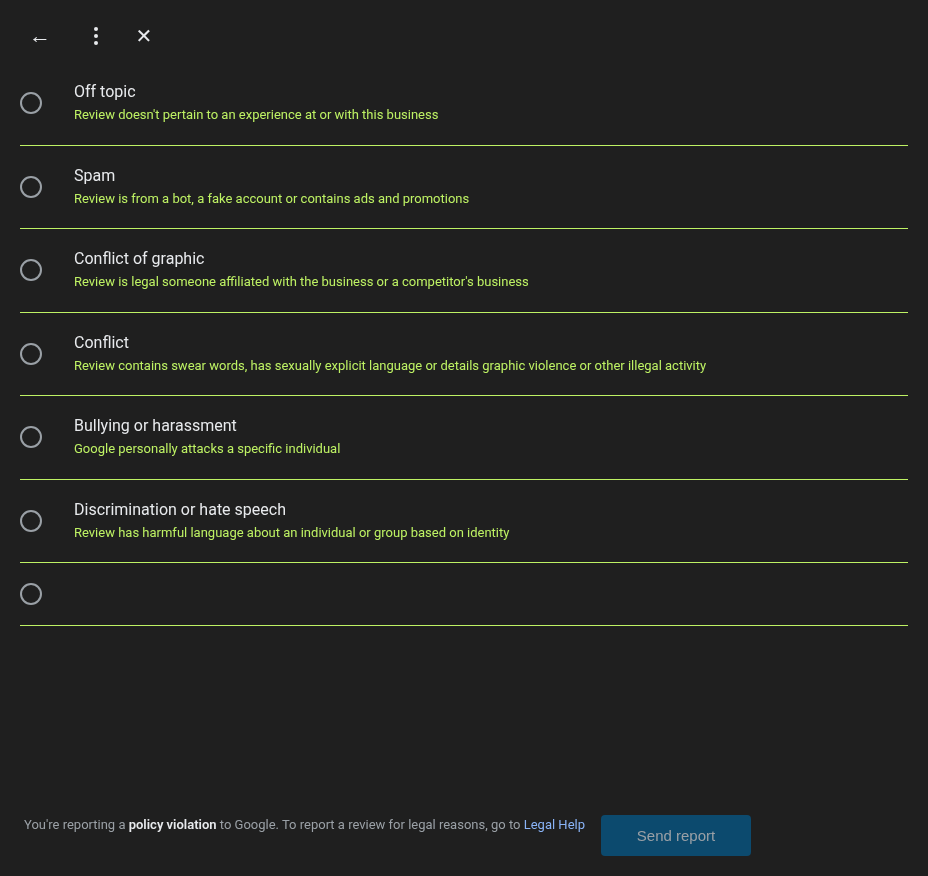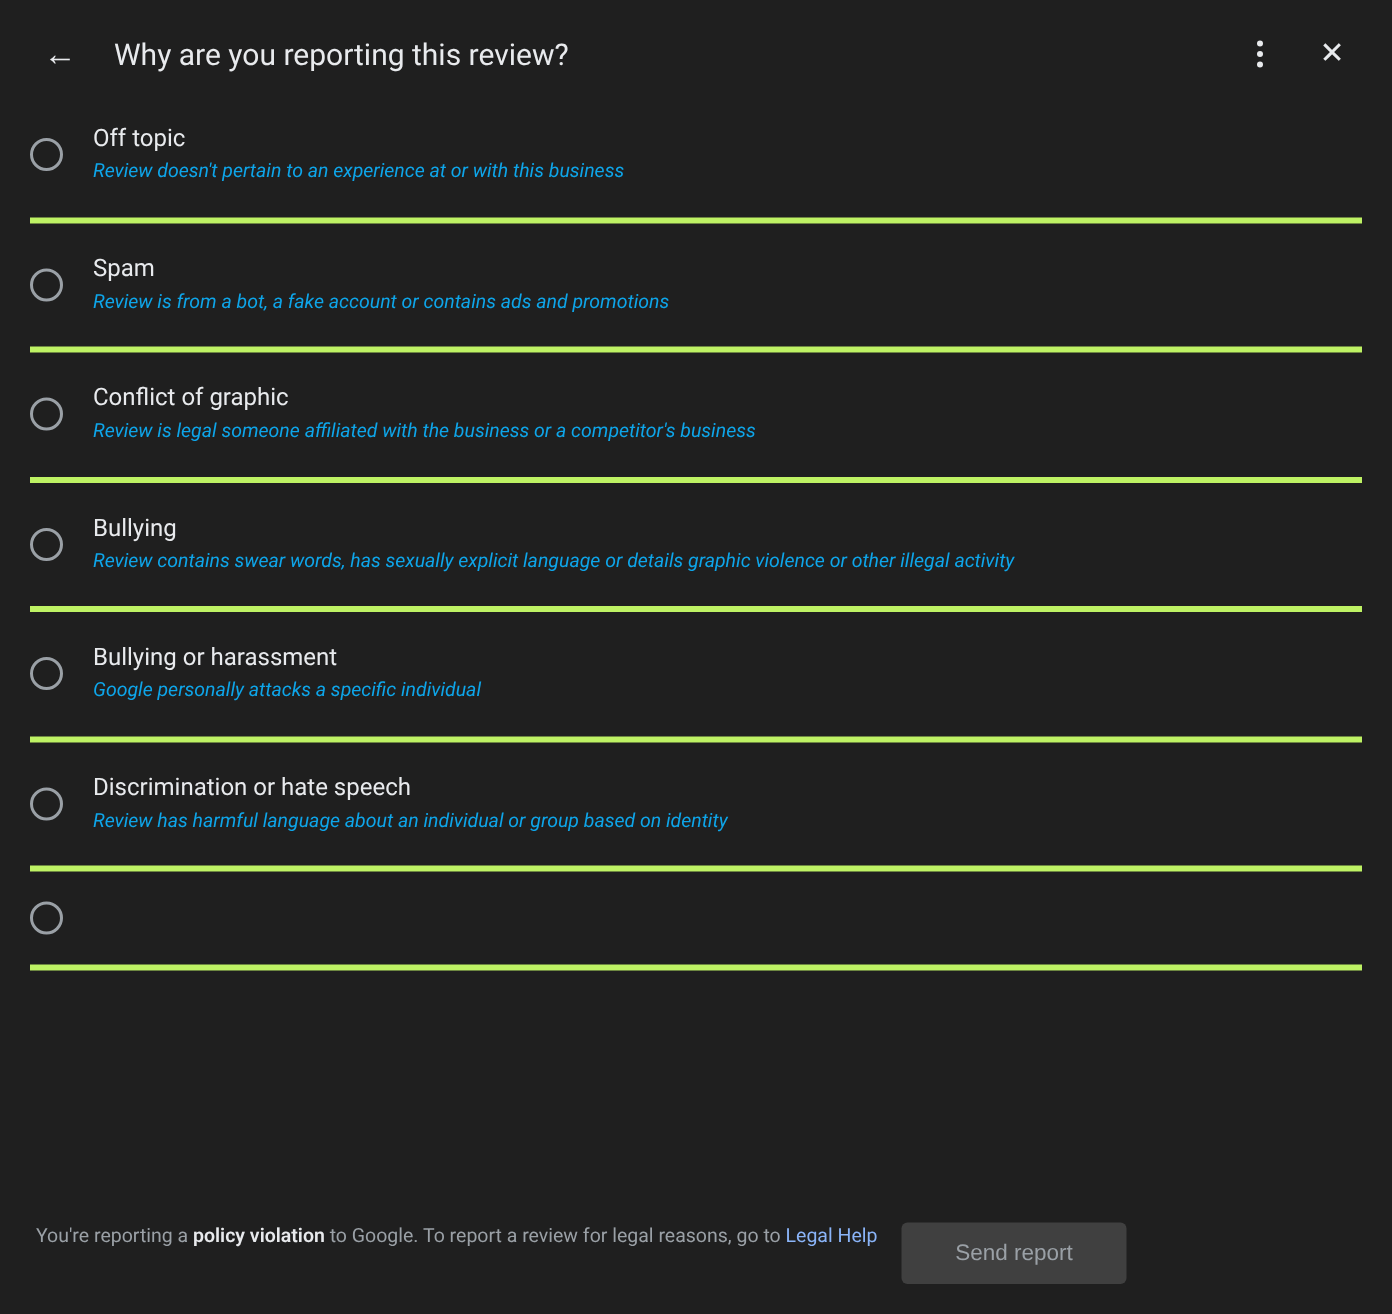--- a/index.html
+++ b/index.html
@@ -98,23 +98,23 @@
     .options-list {
       flex: 1;
       overflow-y: auto;
       padding: 0 20px;
     }
 
     .option-item {
       display: flex;
       align-items: center;
       padding: 20px 0;
-      border-bottom: 4px solid #bef264;
-      cursor: pointer;
-      gap: 20px;
+      border-bottom: 1px solid #bef264;
+      cursor: pointer;
+      gap: 32px;
     }
 
     .option-item:first-child {
       padding-top: 10px;
     }
 
     .radio-btn {
       width: 22px;
       height: 22px;
       border-radius: 50%;
@@ -132,23 +132,22 @@
 
     .option-title {
       font-size: 16px;
       font-weight: 400;
       color: #e8eaed;
       margin-bottom: 4px;
     }
 
     .option-desc {
       font-size: 13px;
-      color: #0ea5e9;
+      color: #bef264;
       line-height: 1.5;
-      font-style: italic;
     }
 
     .footer {
       padding: 20px 24px;
       display: flex;
       flex-direction: row;
       gap: 16px;
     }
 
     .footer-text {
@@ -167,21 +166,21 @@
       text-decoration: none;
       cursor: pointer;
     }
 
     .footer-actions {
       display: flex;
       justify-content: flex-end;
     }
 
     .send-report-btn {
-      background-color: #404040;
+      background-color: #0c4a6e;
       color: #9aa0a6;
       border: none;
       border-radius: 4px;
       padding: 12px 28px;
       font-size: 15px;
       font-weight: 500;
       cursor: pointer;
       min-width: 150px;
     }
 
@@ -192,21 +191,20 @@
   </style>
 </head>
 <body>
 
 <div class="dialog">
 
   <div class="header">
     <button class="header-back-btn">
       <span class="back-arrow">←</span>
     </button>
-    <h1 class="header-title">Why are you reporting this review?</h1>
     <div class="header-actions">
       <button class="icon-btn">
         <div class="more-icon">
           <div class="more-dot"></div>
           <div class="more-dot"></div>
           <div class="more-dot"></div>
         </div>
       </button>
       <button class="icon-btn">
         <span class="close-icon">✕</span>
@@ -236,21 +234,21 @@
       <div class="radio-btn"></div>
       <div class="option-content">
         <div class="option-title">Conflict of graphic</div>
         <div class="option-desc">Review is legal someone affiliated with the business or a competitor's business</div>
       </div>
     </div>
 
     <div class="option-item">
       <div class="radio-btn"></div>
       <div class="option-content">
-        <div class="option-title">Bullying</div>
+        <div class="option-title">Conflict</div>
         <div class="option-desc">Review contains swear words, has sexually explicit language or details graphic violence or other illegal activity</div>
       </div>
     </div>
 
     <div class="option-item">
       <div class="radio-btn"></div>
       <div class="option-content">
         <div class="option-title">Bullying or harassment</div>
         <div class="option-desc">Google personally attacks a specific individual</div>
       </div>

